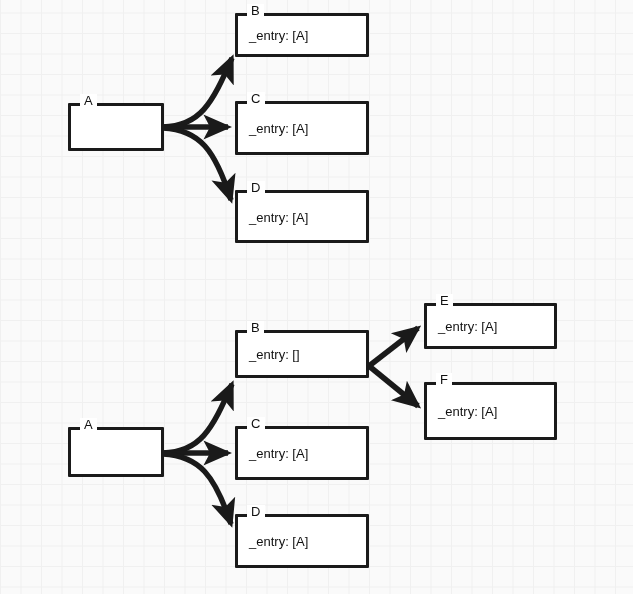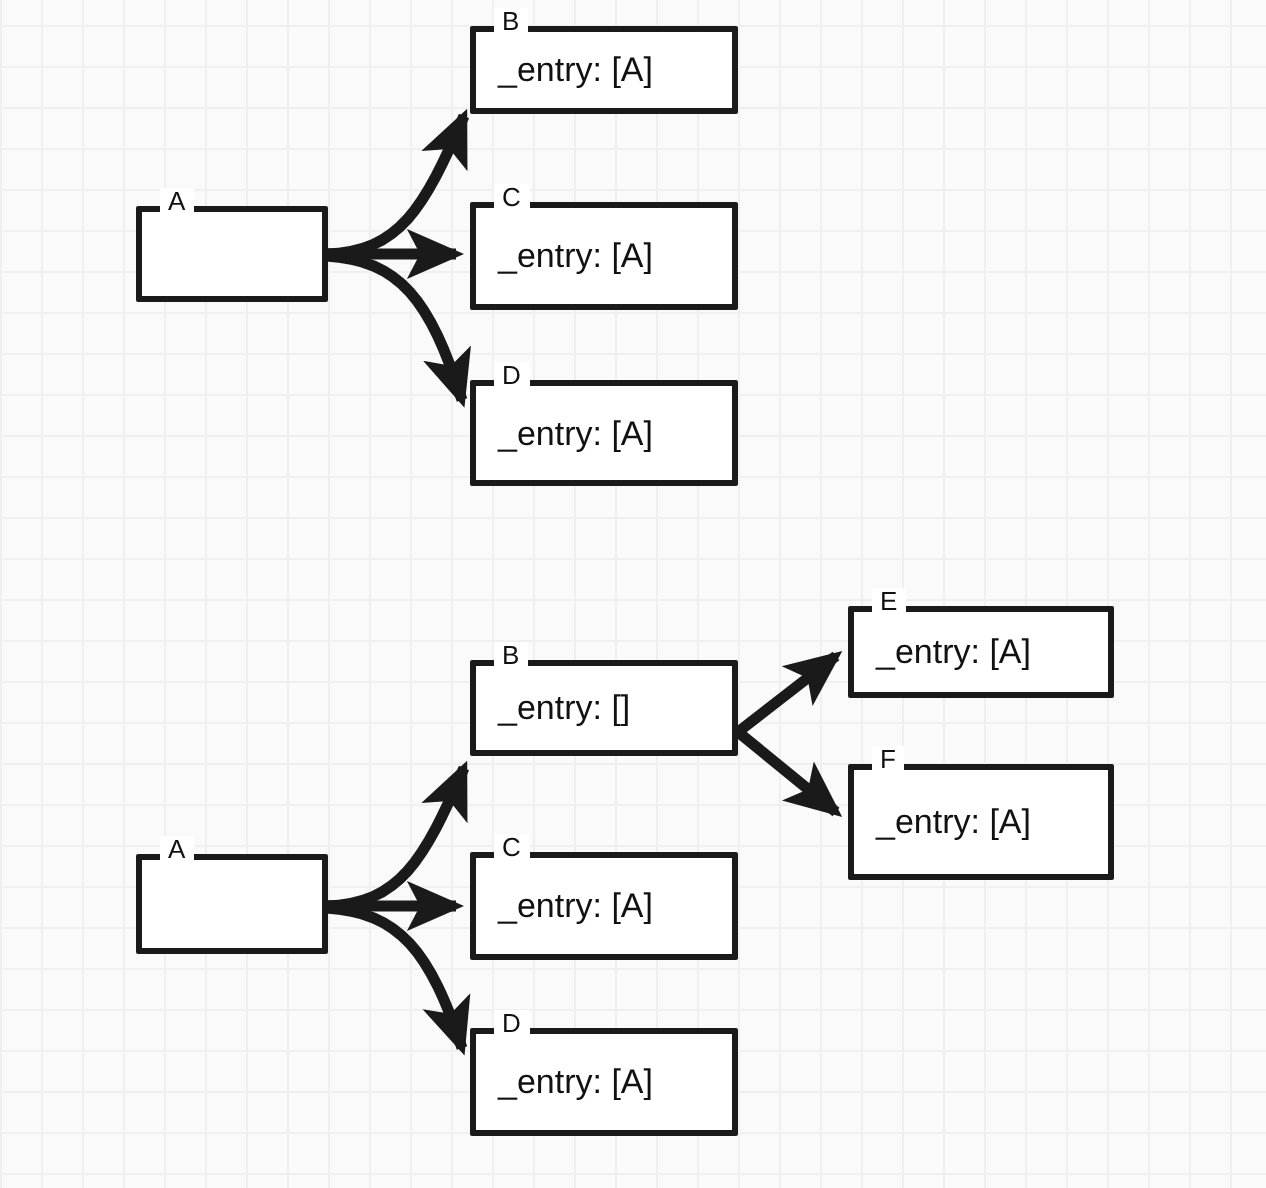--- a/index.html
+++ b/index.html
@@ -50,21 +50,21 @@
     font-size: 13px;
     line-height: 13px;
     color: #111111;
     letter-spacing: 0.2px;
   }
   .node-body {
     position: absolute;
     left: 11px;
     top: 50%;
     transform: translateY(-50%);
-    font-size: 17px;
+    font-size: 13px;
     line-height: 17px;
     color: #111111;
     white-space: nowrap;
   }
 </style>
 </head>
 <body>
 
 <div id="canvas">
 

